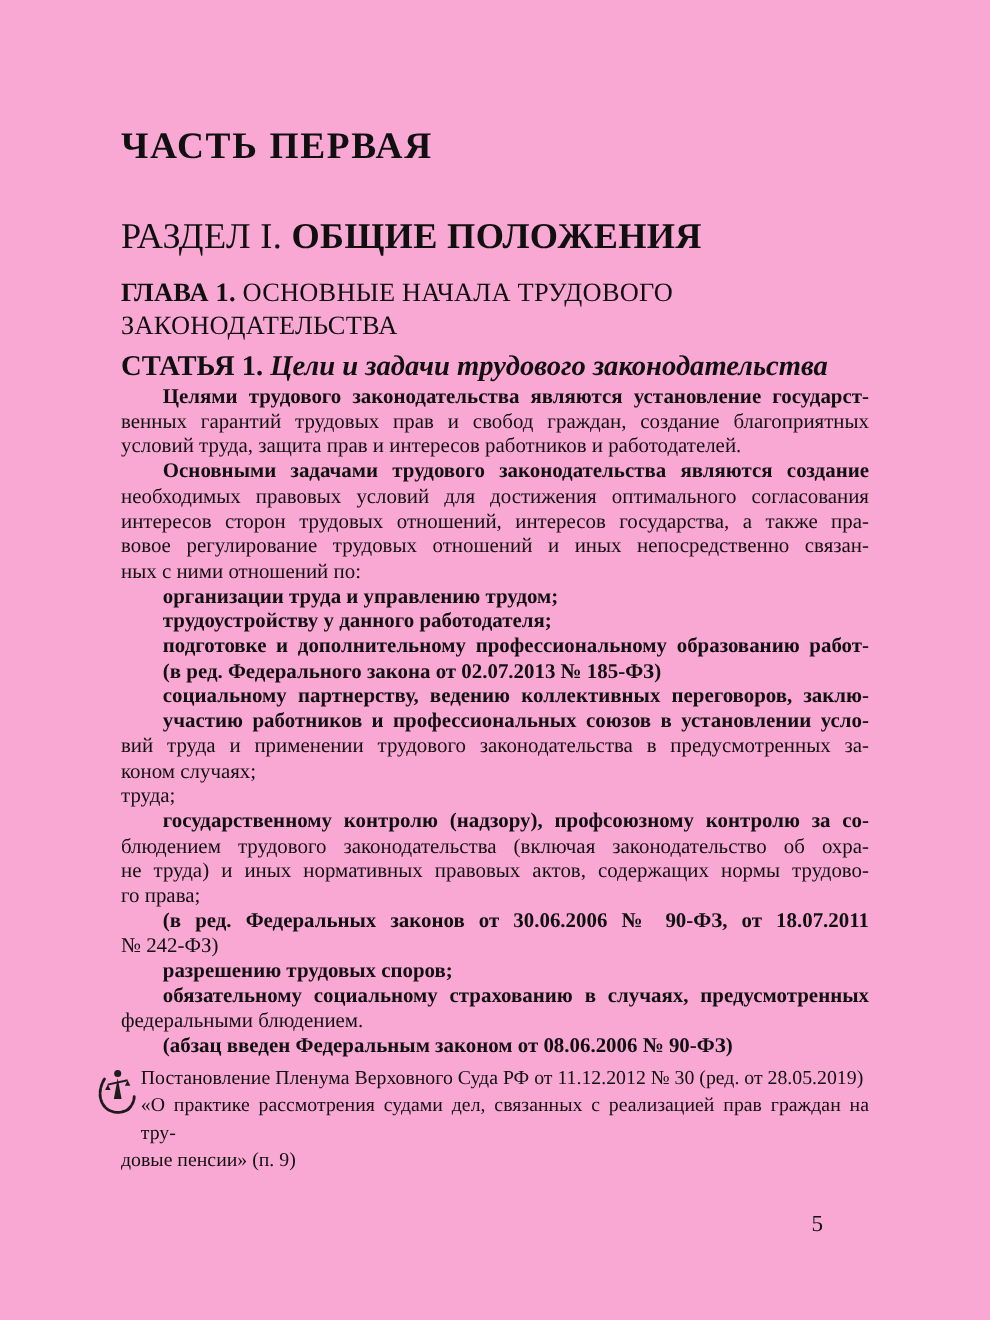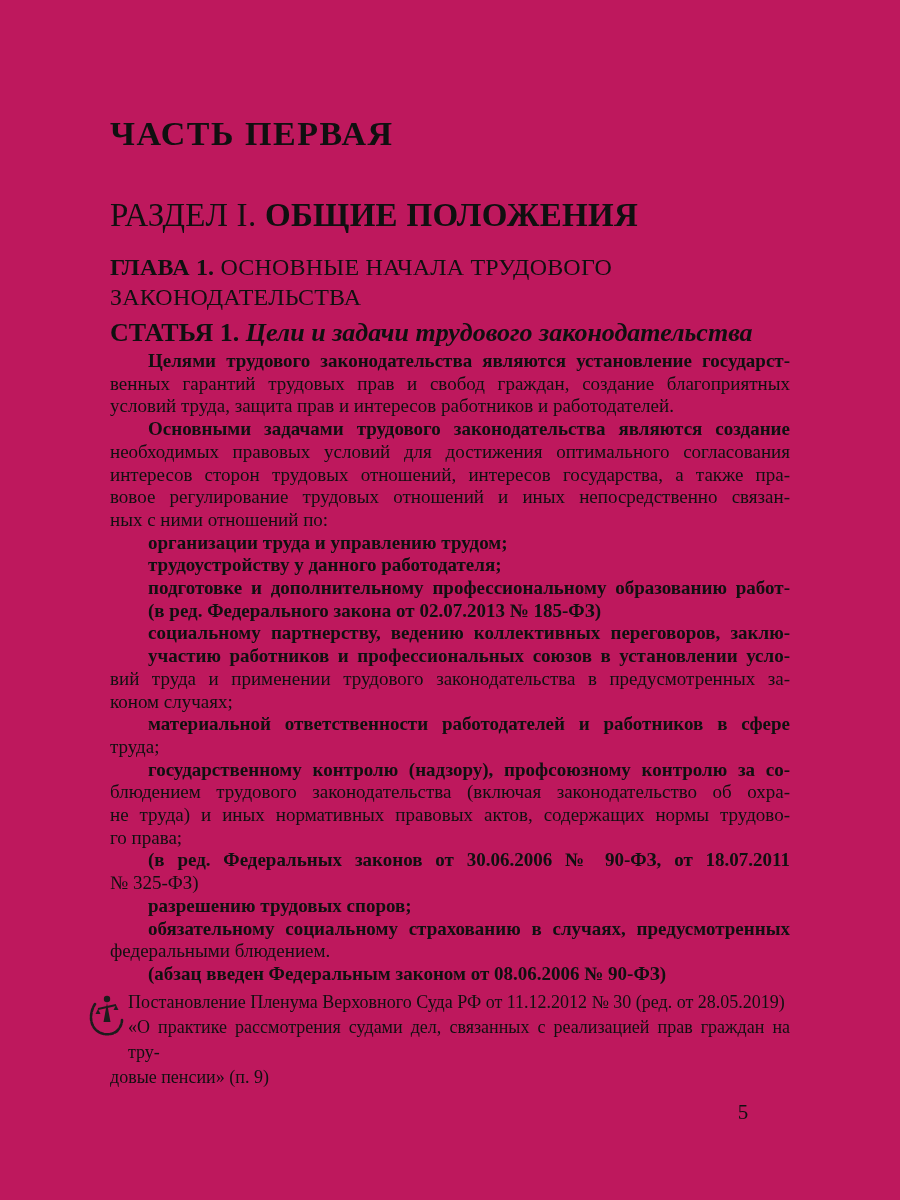--- a/index.html
+++ b/index.html
@@ -1,20 +1,20 @@
 <!DOCTYPE html>
 <html lang="ru"><head>
 <meta charset="utf-8">
 <style>
   html,body{margin:0;padding:0;background:#e9e9e9;}
   .page{
     position:relative;
     width:900px;height:1200px;
     margin:0 auto;
-    background:#be185d;
+    background:#f9a8d4;
     color:#101010;
     font-family:"Liberation Serif","DejaVu Serif",serif;
     overflow:hidden;
   }
   .content{
     position:absolute;left:110px;top:116px;width:680px;
   }
   .part-heading{
     font-size:34px;font-weight:bold;letter-spacing:1.5px;
     line-height:36px;margin:0 0 46px 0;white-space:nowrap;
@@ -107,32 +107,31 @@
         </div>
         <div class="para">
           <div class="bline fj ind">социальному партнерству, ведению коллективных переговоров, заклю-</div>
         </div>
         <div class="para">
           <div class="bline fj ind">участию работников и профессиональных союзов в установлении усло-</div>
           <div class="bline fj">вий труда и применении трудового законодательства в предусмотренных за-</div>
           <div class="bline">коном случаях;</div>
         </div>
         <div class="para">
-          <div class="bline fj ind">материальной ответственности работодателей и работников в сфере</div>
           <div class="bline">труда;</div>
         </div>
         <div class="para">
           <div class="bline fj ind">государственному контролю (надзору), профсоюзному контролю за со-</div>
           <div class="bline fj">блюдением трудового законодательства (включая законодательство об охра-</div>
           <div class="bline fj">не труда) и иных нормативных правовых актов, содержащих нормы трудово-</div>
           <div class="bline">го права;</div>
         </div>
         <div class="para">
           <div class="bline fj ind">(в ред. Федеральных законов от 30.06.2006 № 90-ФЗ, от 18.07.2011</div>
-          <div class="bline">№ 325-ФЗ)</div>
+          <div class="bline">№ 242-ФЗ)</div>
         </div>
         <div class="para">
           <div class="bline ind">разрешению трудовых споров;</div>
         </div>
         <div class="para">
           <div class="bline fj ind">обязательному социальному страхованию в случаях, предусмотренных</div>
           <div class="bline">федеральными блюдением.</div>
         </div>
         <div class="para">
           <div class="bline ind">(абзац введен Федеральным законом от 08.06.2006 № 90-ФЗ)</div>

